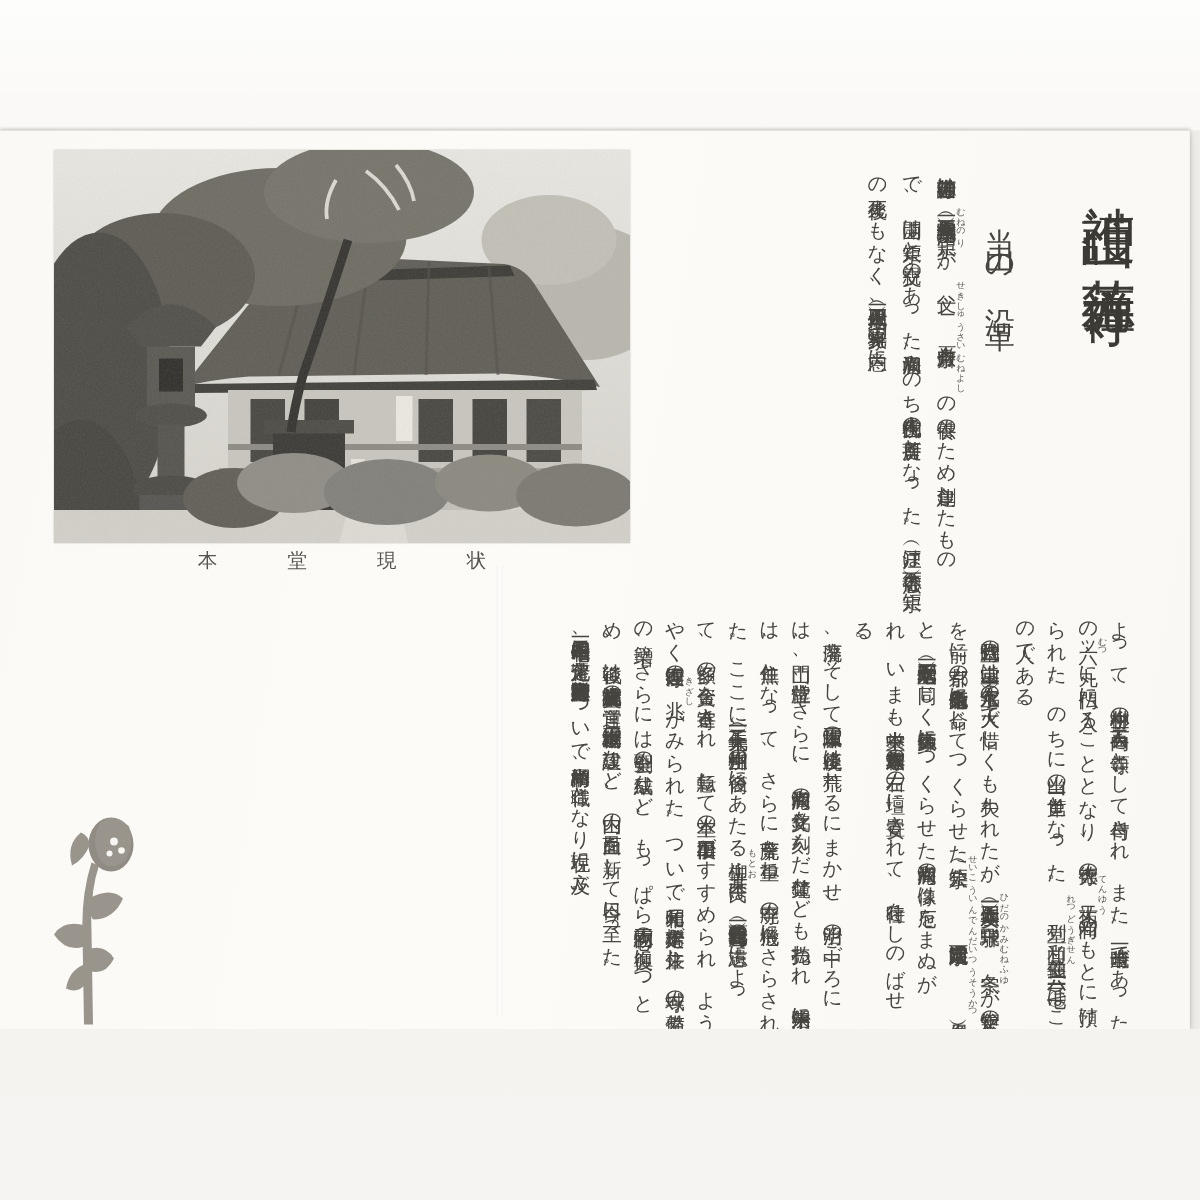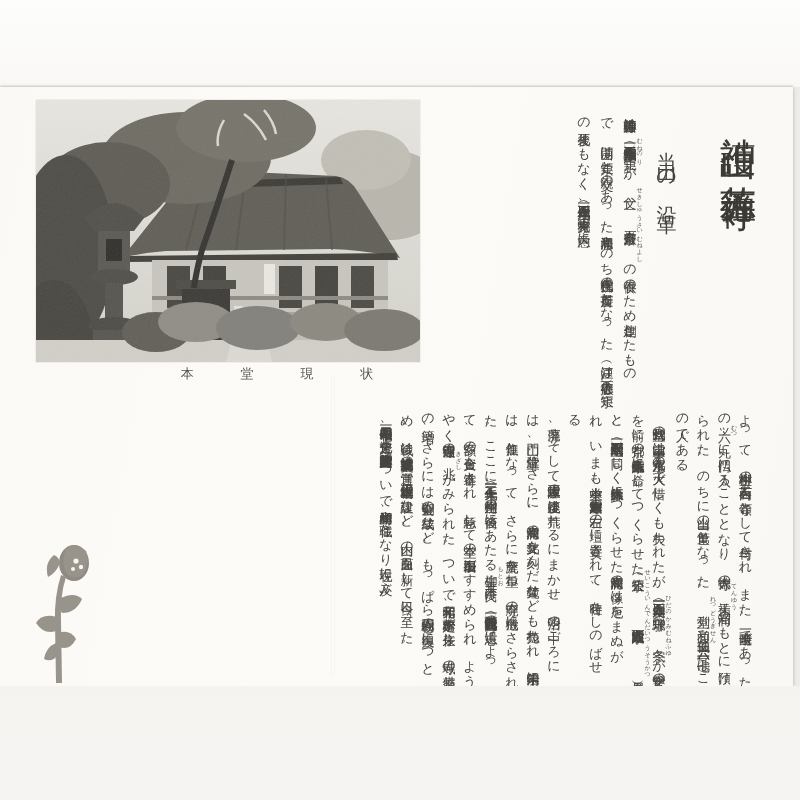--- a/index.html
+++ b/index.html
@@ -33,21 +33,21 @@
   
   .photo{
     position:absolute;left:36px;top:13px;width:384px;height:262px;
     background:#d8d6d0;
     box-shadow:inset 0 0 14px rgba(40,38,34,.35), 0 0 1px rgba(90,86,78,.4);
     overflow:hidden;
   }
   .photo svg{display:block;}
   .photo-caption{
     position:absolute;left:36px;top:278px;width:384px;
-    font-size:13px;color:#55534d;text-align:right;
+    font-size:13px;color:#55534d;text-align:center;
     letter-spacing:3.6em;padding-left:3.6em;box-sizing:border-box;
     white-space:nowrap;
   }
   
   .v{writing-mode:vertical-rl;-webkit-writing-mode:vertical-rl;text-orientation:mixed;}
   .title{
     position:absolute;right:31px;top:22px;height:420px;
     font-size:36px;letter-spacing:3px;color:#3c3a35;font-weight:500;
     white-space:nowrap;
   }

